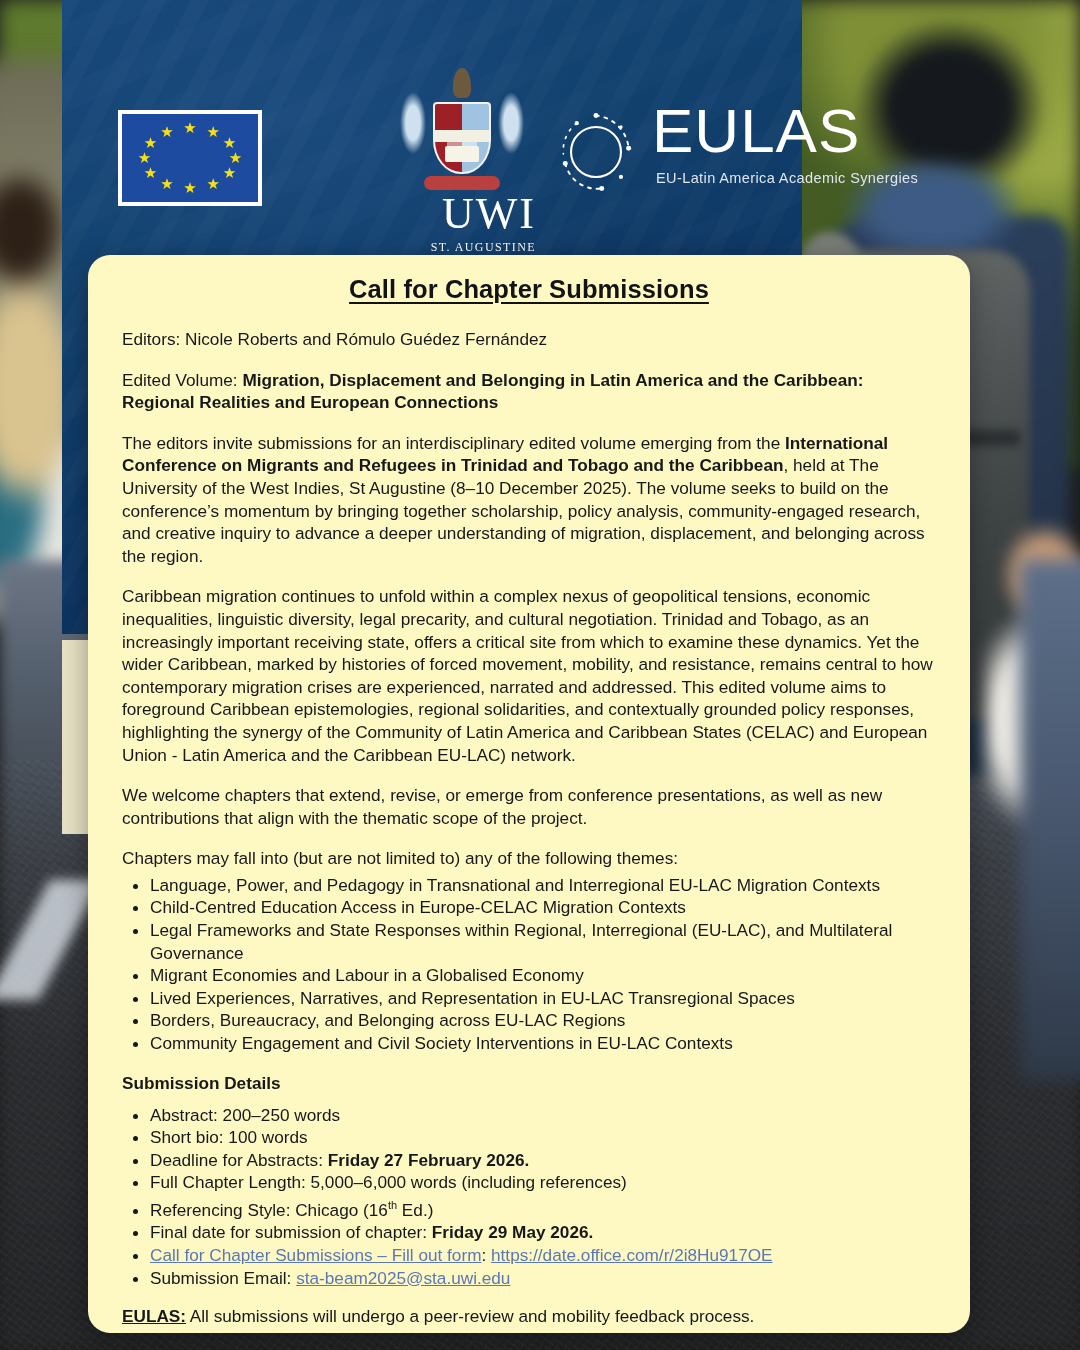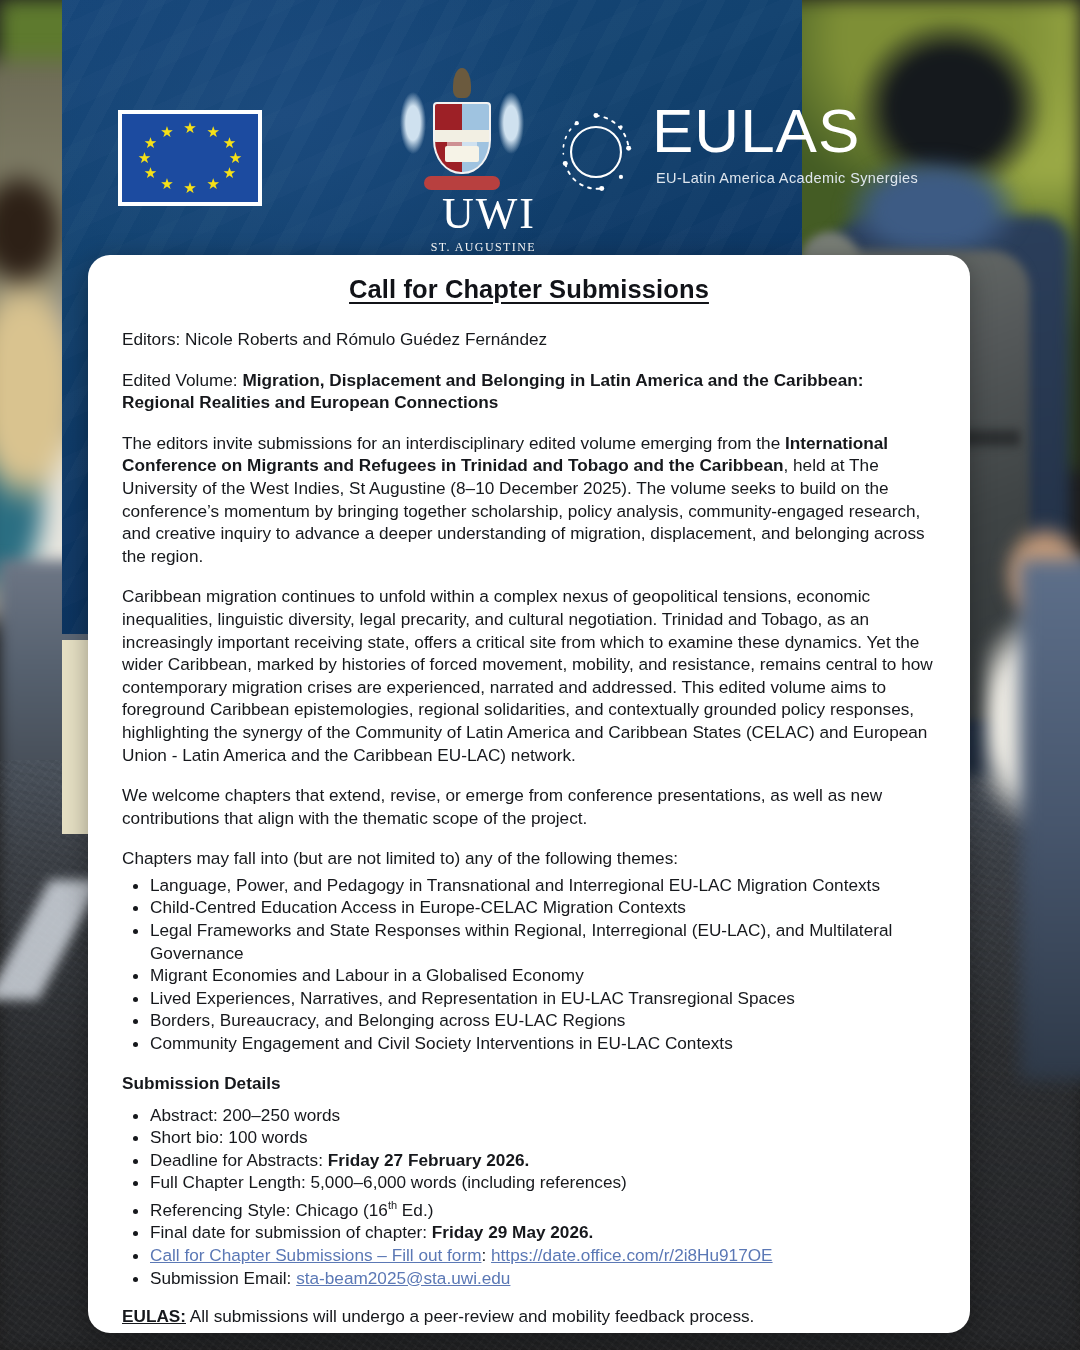--- a/index.html
+++ b/index.html
@@ -194,21 +194,21 @@
     font-size:62px;line-height:62px;letter-spacing:1px;font-weight:400;
   }
   #eulas .eulas-tag{
     position:absolute;left:108px;top:62px;color:#dfe6ee;
     font-size:14.5px;letter-spacing:.4px;white-space:nowrap;
   }
 
   
   #card{
     position:absolute;left:88px;top:255px;width:882px;height:1078px;
-    background:#ffffff;border-radius:22px;
+    background:#fef9c3;border-radius:22px;
     box-shadow:0 6px 26px rgba(0,0,0,.35);
     overflow:hidden;
   }
   #card-inner{padding:14px 34px 0 34px;color:#111318;}
   h1#title{
     text-align:center;font-size:25.5px;font-weight:bold;margin:6px 0 24px 0;
     text-decoration:underline;text-underline-offset:4px;letter-spacing:.1px;
   }
   p.para{
     font-size:17.2px;line-height:22.6px;margin:0 0 18px 0;

